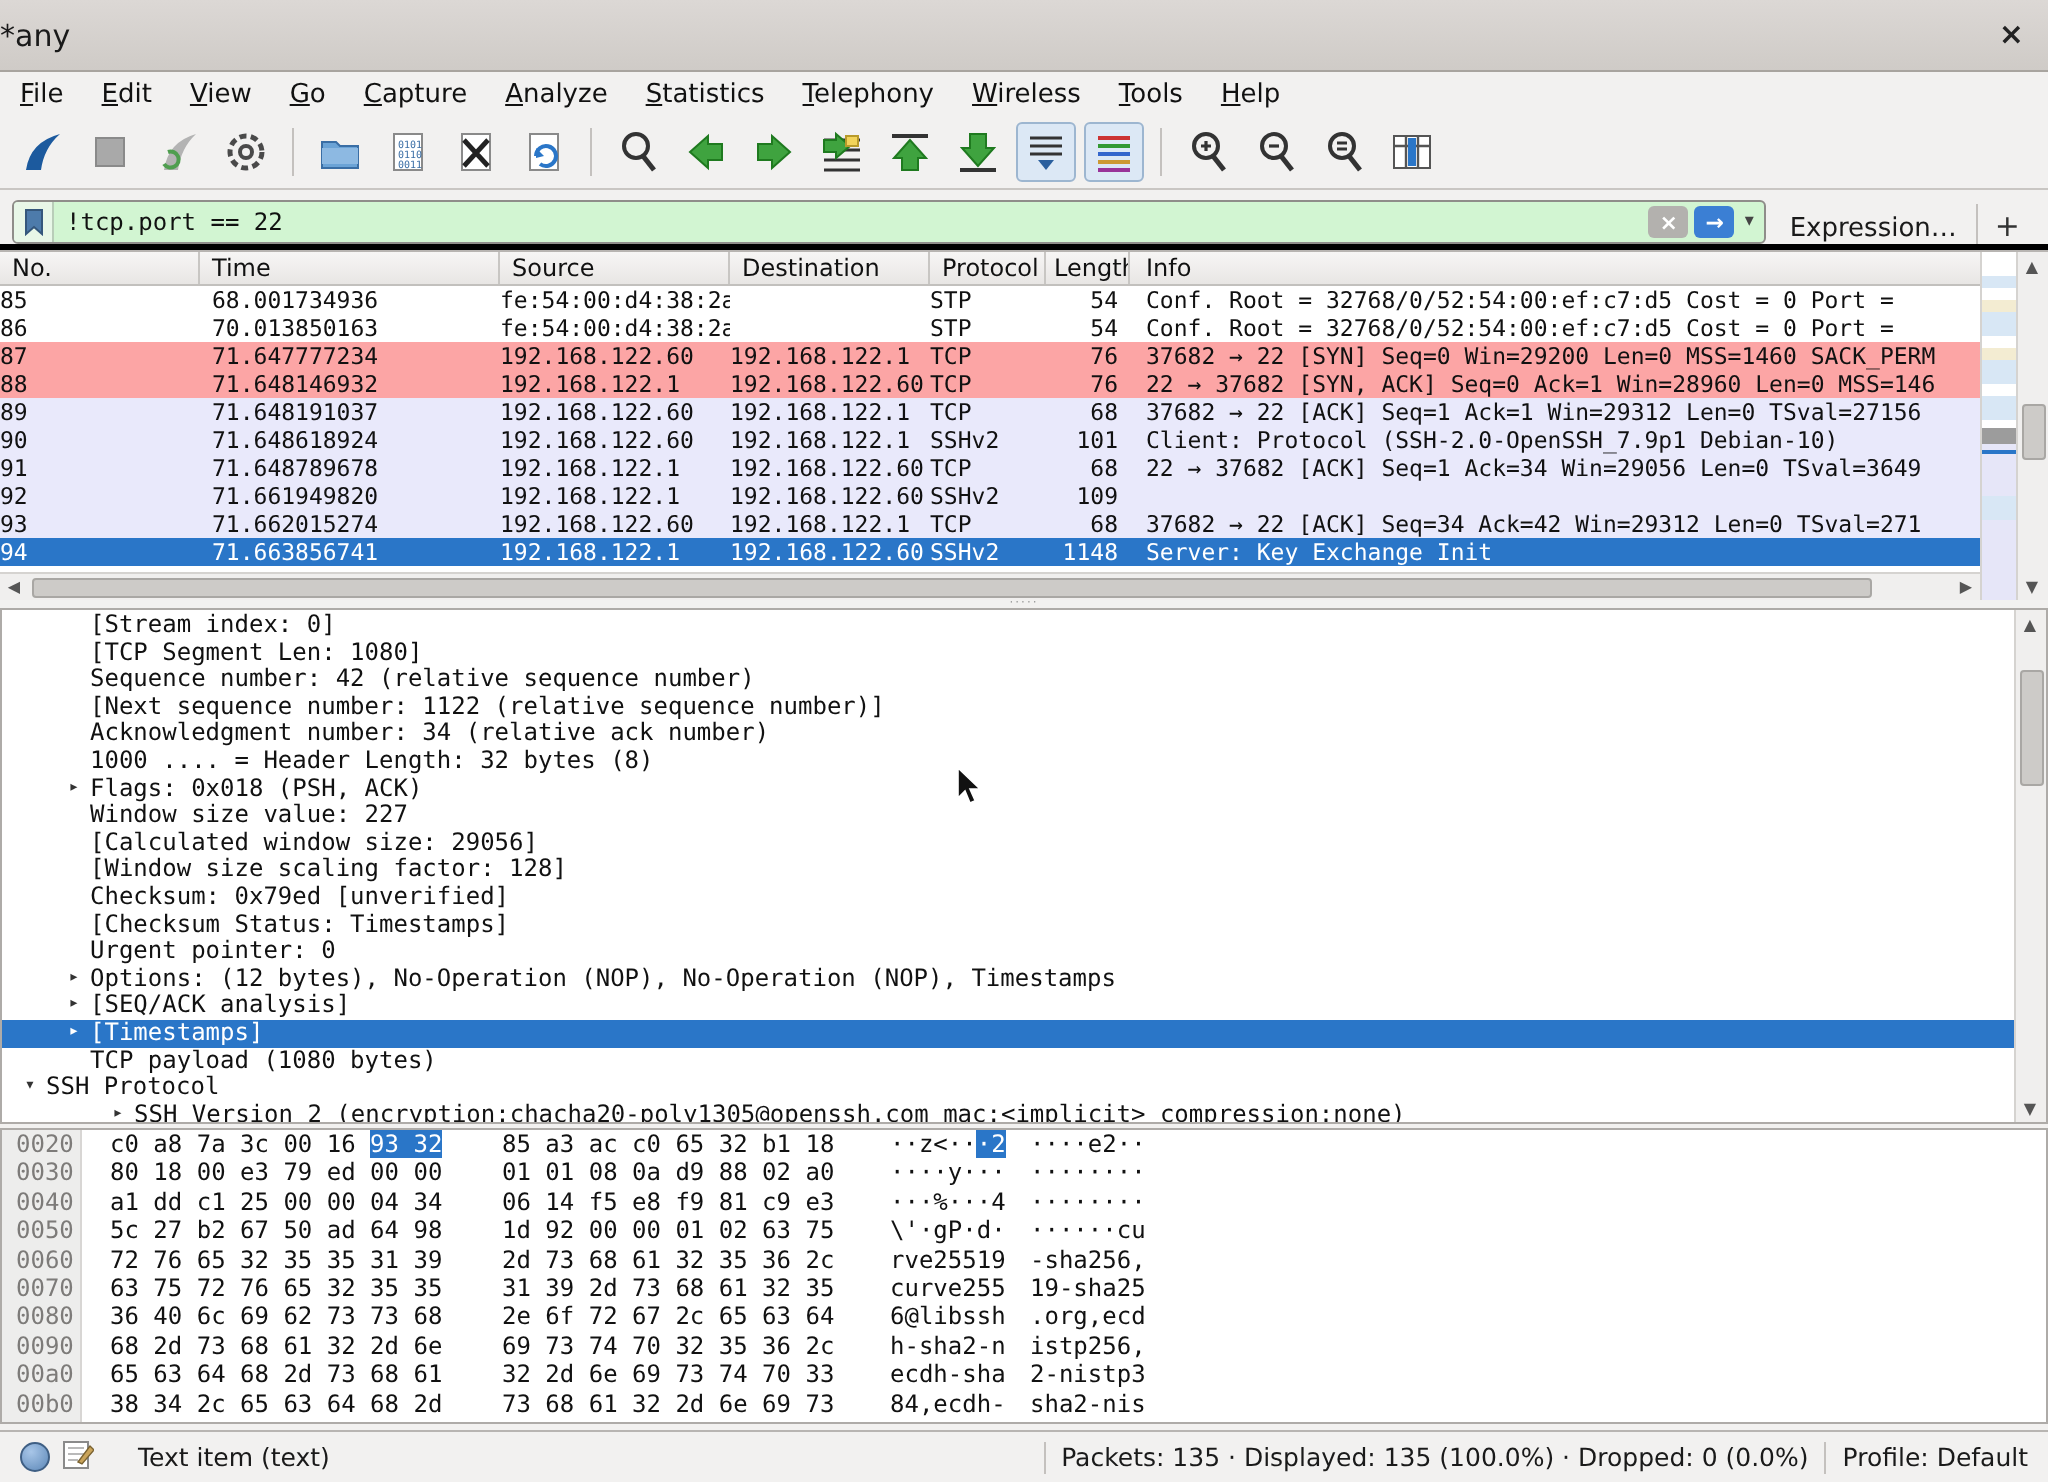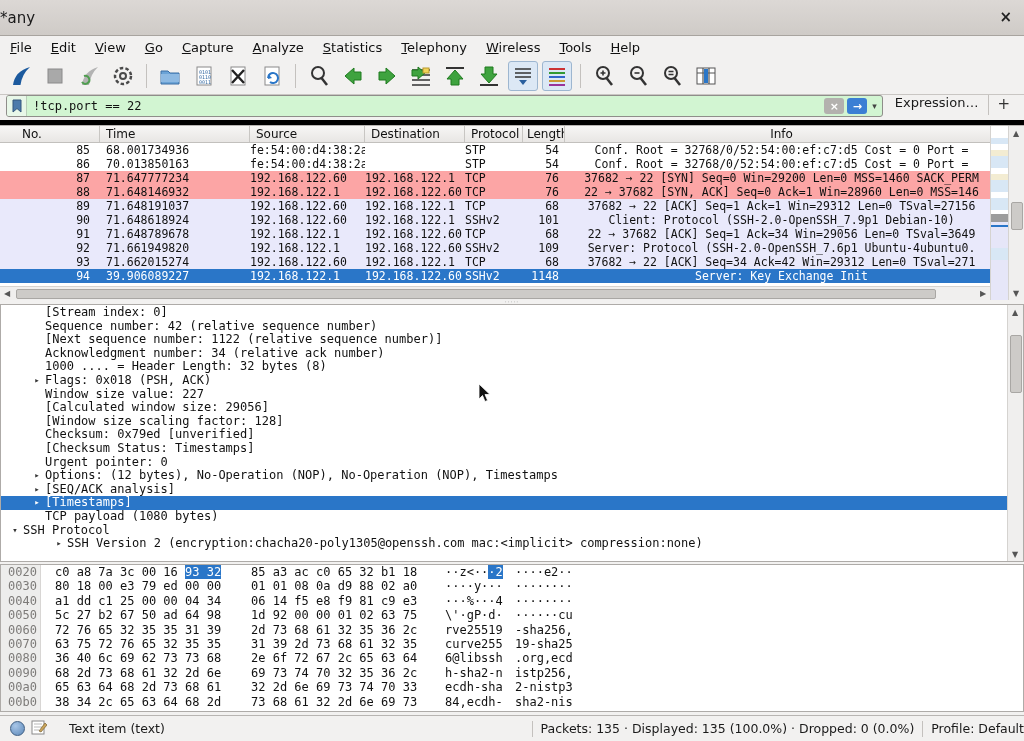--- a/index.html
+++ b/index.html
@@ -21,21 +21,21 @@
   
   .toolbar { position:absolute; top:58px; left:0; right:0; height:37px; background:#f2f1f0;
     border-bottom:1px solid #c9c6c3; display:flex; align-items:center; padding-left:6px; gap:4px; }
   .tbi { width:30px; height:30px; display:flex; align-items:center; justify-content:center; border-radius:3px; }
   .tbi svg { display:block; }
   .tbi.toggled { background:#dce8f5; border:1px solid #9db6d0; }
   .tsep { width:1px; height:24px; background:#c4c1be; margin:0 4px; }
 
   
   .filterbar { position:absolute; top:95px; left:0; right:0; height:30px; background:#f2f1f0;
-    border-bottom:5px solid #000000; display:flex; align-items:flex-start; padding:0 6px; }
+    border-bottom:3px solid #000000; display:flex; align-items:flex-end; padding:0 6px; }
   .filter-field { flex:1; height:22px; border:1px solid #8f8d8a; border-radius:3px; background:#d2f5d2;
     display:flex; align-items:center; overflow:hidden; }
   .bookmark { width:20px; height:100%; background:#e8f7e8; border-right:1px solid #b9cdb9;
     display:flex; align-items:center; justify-content:center; }
   .filter-input { flex:1; border:none; outline:none; background:transparent; font-family:"DejaVu Sans Mono",monospace;
     font-size:12px; padding:0 6px; color:#111; }
   .ff-btn { width:20px; height:16px; border-radius:3px; margin-right:3px; display:flex; align-items:center;
     justify-content:center; color:#fff; font-size:11px; font-weight:bold; }
   .ff-clear { background:#b3b1ae; }
   .ff-apply { background:#3b7fd4; }
@@ -47,27 +47,27 @@
   
   .plist { position:absolute; top:125px; left:0; right:0; height:175px; background:#fff;
     border-top:1px solid #b8b5b2; display:flex; }
   .plist-main { flex:1; display:flex; flex-direction:column; overflow:hidden; position:relative; }
   .phead { height:17px; display:flex; background:linear-gradient(#f7f6f5,#e8e6e4);
     border-bottom:1px solid #c2c0bd; font-size:12px; flex:none; }
   .hcell { border-right:1px solid #c8c6c3; padding:0 0 0 6px; white-space:nowrap; overflow:hidden; line-height:16px; }
   .prows { flex:none; }
   .prow { height:14px; display:flex; font-family:"DejaVu Sans Mono",monospace; font-size:11.5px;
     line-height:14px; white-space:nowrap; }
-  .c-no    { width:100px; text-align:right; padding-right:10px; flex:none; }
+  .c-no    { width:100px; text-align:left; padding-right:10px; flex:none; }
   .c-time  { width:150px; padding-left:6px; flex:none; }
   .c-src   { width:115px; flex:none; overflow:hidden; }
   .c-dst   { width:100px; flex:none; overflow:hidden; }
   .c-proto { width:58px;  flex:none; }
   .c-len   { width:42px;  text-align:right; padding-right:6px; flex:none; }
-  .c-info  { flex:1; overflow:hidden; padding-left:8px;text-align:center; }
+  .c-info  { flex:1; overflow:hidden; padding-left:8px; }
   .row-white { background:#ffffff; }
   .row-gray  { background:#fca5a5; }
   .row-lav   { background:#e9e9fb; }
   .row-sel   { background:#2a76c8; color:#fff; }
   .hscroll { position:absolute; left:0; right:0; bottom:0; height:14px; background:#f0efee;
     border-top:1px solid #d5d3d0; display:flex; align-items:center; }
   .sarrow { width:14px; height:14px; display:flex; align-items:center; justify-content:center;
     font-size:8px; color:#555; flex:none; }
   .hthumb { height:10px; background:#cdcbc8; border:1px solid #a9a7a4; border-radius:2px; margin-left:2px; width:920px; }
   .minimap { width:18px; flex:none; border-left:1px solid #d5d3d0;
@@ -116,21 +116,21 @@
   .hsel:empty { display:none; }
 
   
   .statusbar { position:absolute; left:0; right:0; bottom:0; height:26px; background:#f2f1f0;
     border-top:1px solid #b8b5b2; display:flex; align-items:center; font-size:12.5px; color:#1a1a1a; }
   .expert-dot { width:15px; height:15px; border-radius:50%; margin:0 6px 0 10px; flex:none;
     background:radial-gradient(circle at 35% 30%, #a8c6e8, #5d88b8); border:1px solid #3f5f84; }
   .comment-ic { margin-right:22px; flex:none; }
   .st-sep { width:1px; height:16px; background:#c4c1be; margin:0 8px; }
   .st-right { margin-left:auto; display:flex; align-items:center; }
-  .st-profile { }
+  .st-profile { margin-right:10px; }
 
   
   .cursor { position:absolute; left:478px; top:383px; z-index:99; pointer-events:none; }
 </style>
 </head>
 <body>
 
 <div class="titlebar">
   <span class="title-text">*any</span>
   <span class="close-btn">×</span>
@@ -297,21 +297,21 @@
     <span class="ff-caret">▾</span>
   </div>
   <span class="expr-label">Expression…</span>
   <span class="fsep"></span>
   <span class="add-btn">+</span>
 </div>
 
 <div class="plist">
   <div class="plist-main">
     <div class="phead">
-      <span class="hcell c-no" style="text-align:left;padding-left:22px">No.</span>
+      <span class="hcell c-no" style="text-align:left;padding-left:6px">No.</span>
       <span class="hcell c-time">Time</span>
       <span class="hcell c-src">Source</span>
       <span class="hcell c-dst">Destination</span>
       <span class="hcell c-proto">Protocol</span>
       <span class="hcell c-len" style="text-align:left;padding-left:4px">Length</span>
       <span class="hcell c-info" style="border-right:none">Info</span>
     </div>
     <div class="prows">
 
         <div class="prow row-white">
@@ -384,36 +384,35 @@
           <span class="c-info">22 → 37682 [ACK] Seq=1 Ack=34 Win=29056 Len=0 TSval=3649</span>
         </div>
 
         <div class="prow row-lav">
           <span class="c-no">92</span>
           <span class="c-time">71.661949820</span>
           <span class="c-src">192.168.122.1</span>
           <span class="c-dst">192.168.122.60</span>
           <span class="c-proto">SSHv2</span>
           <span class="c-len">109</span>
-          <span class="c-info">Server: Protocol (SSH-2.0-OpenSSH_7.6p1 Ubuntu-4ubuntu0.</span>
         </div>
 
         <div class="prow row-lav">
           <span class="c-no">93</span>
           <span class="c-time">71.662015274</span>
           <span class="c-src">192.168.122.60</span>
           <span class="c-dst">192.168.122.1</span>
           <span class="c-proto">TCP</span>
           <span class="c-len">68</span>
           <span class="c-info">37682 → 22 [ACK] Seq=34 Ack=42 Win=29312 Len=0 TSval=271</span>
         </div>
 
         <div class="prow row-sel">
           <span class="c-no">94</span>
-          <span class="c-time">39.906089227</span>
+          <span class="c-time">71.663856741</span>
           <span class="c-src">192.168.122.1</span>
           <span class="c-dst">192.168.122.60</span>
           <span class="c-proto">SSHv2</span>
           <span class="c-len">1148</span>
           <span class="c-info">Server: Key Exchange Init</span>
         </div>
       </div>
     <div class="hscroll">
       <span class="sarrow">◀</span>
       <span class="hthumb"></span>
@@ -433,20 +432,24 @@
 <div class="splitter">·····</div>
 
 <div class="details">
   <div class="dbody">
 
       <div class="dline ind1">
         <span class="tri"></span>
         <span>[Stream index: 0]</span>
       </div>
 
+      <div class="dline ind1">
+        <span class="tri"></span>
+        <span>[TCP Segment Len: 1080]</span>
+      </div>
 
       <div class="dline ind1">
         <span class="tri"></span>
         <span>Sequence number: 42    (relative sequence number)</span>
       </div>
 
       <div class="dline ind1">
         <span class="tri"></span>
         <span>[Next sequence number: 1122    (relative sequence number)]</span>
       </div>

